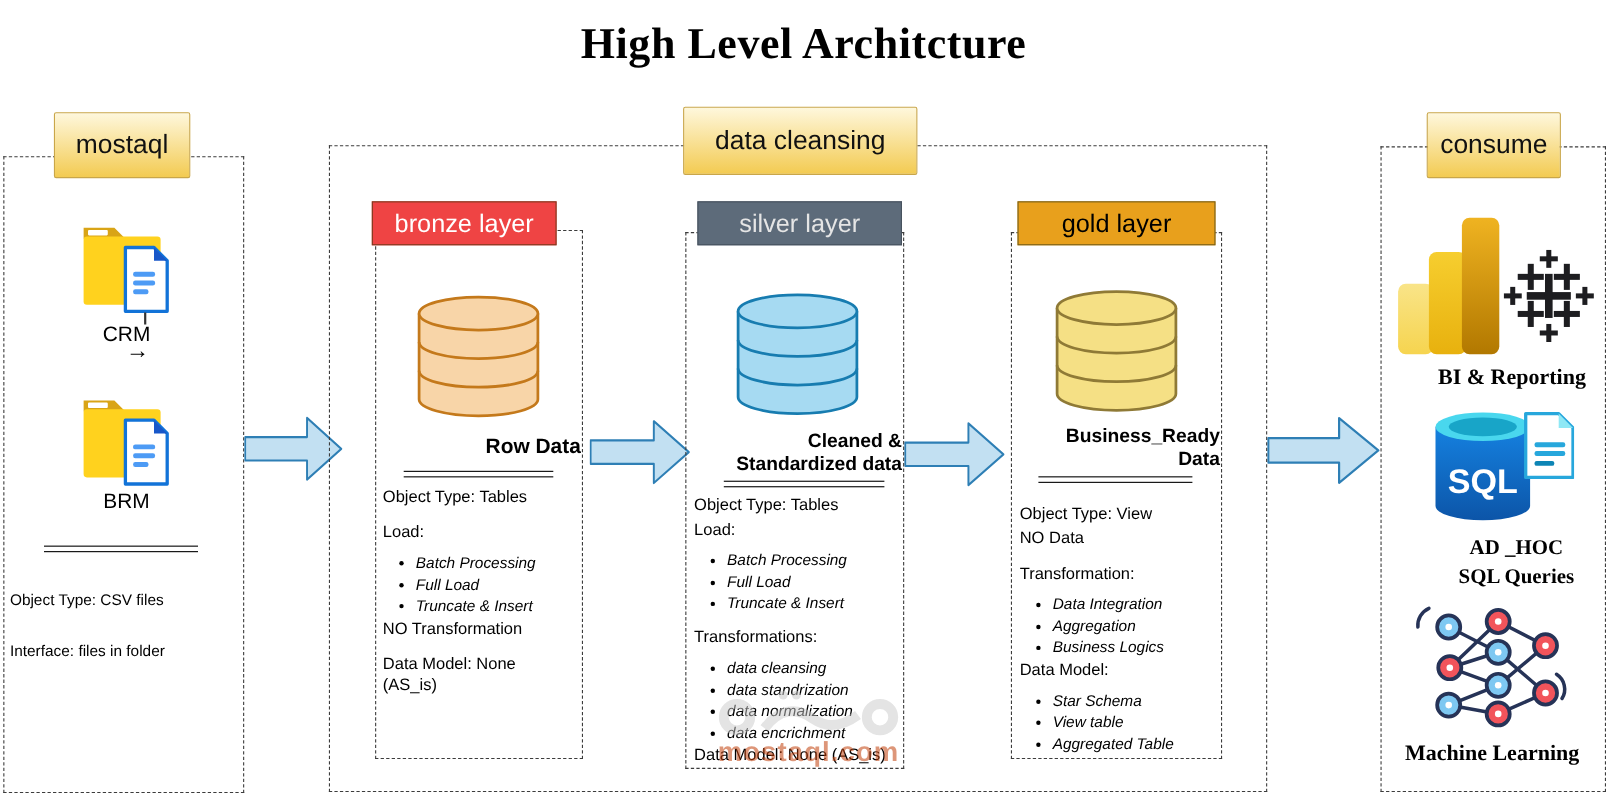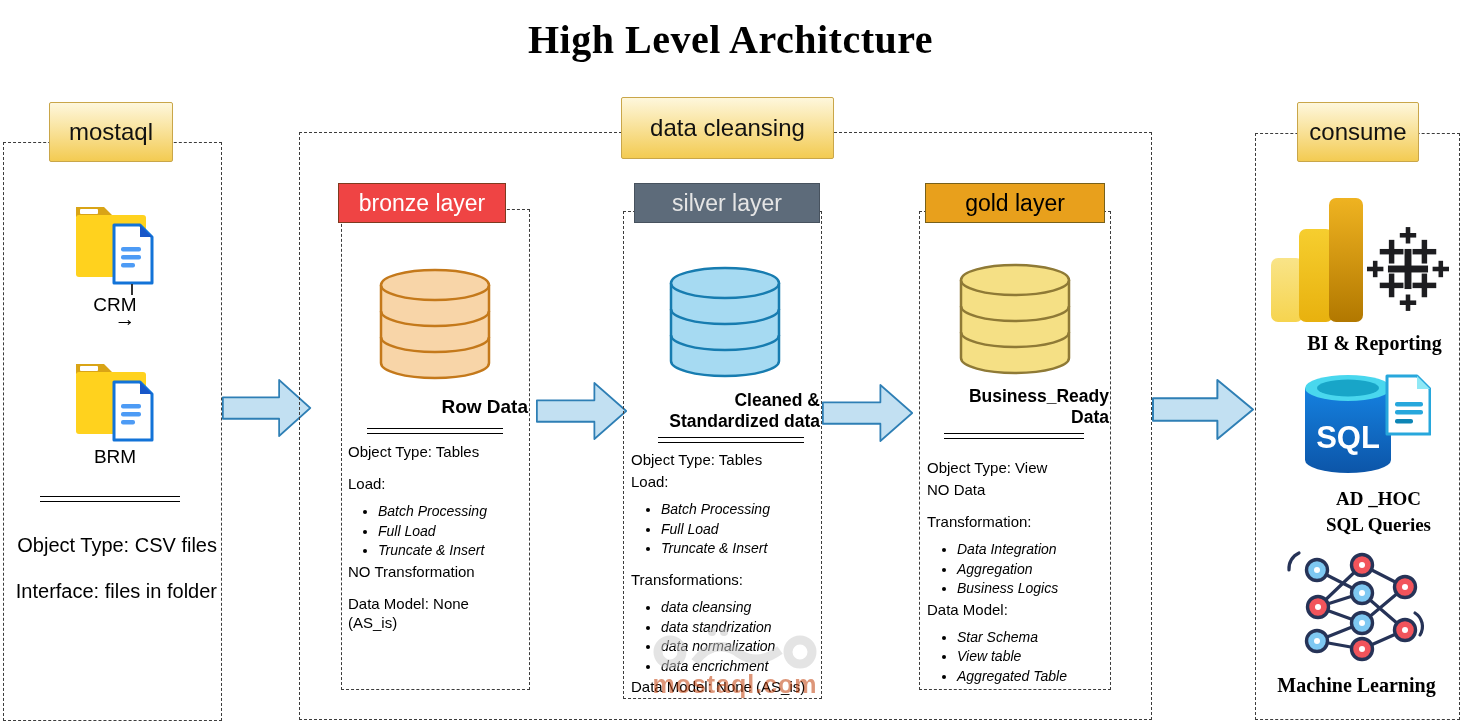--- a/index.html
+++ b/index.html
@@ -12,21 +12,21 @@
   .layer-header{z-index:6;text-align:center;font-size:23px;display:flex;align-items:center;justify-content:center;}
   .page-title{width:100%;text-align:center;font-family:"Liberation Serif",serif;font-weight:bold;font-size:40px;letter-spacing:.5px;}
   .sep{border-top:1.6px solid #000;border-bottom:1.6px solid #000;height:4px;}
   .layer-title{font-weight:bold;text-align:right;line-height:21px;}
   .details{line-height:19px;}
   .details .blk{margin:0 0 3px 0;font-size:15px;}
   .details .blk.gap{margin-top:13px;}
   .details ul{margin:20px 0 2px 30px;padding:0;font-style:italic;}
   .details li{font-size:14px;margin:2.5px 0;line-height:17px;}
   .details .bd{font-weight:normal;}
-  .facts .blk{font-size:20px;margin-bottom:27px;text-align:right;}
+  .facts .blk{font-size:14px;margin-bottom:27px;}
   .serif-label{font-family:"Liberation Serif",serif;font-weight:bold;text-align:center;}
   .small-label{text-align:center;font-size:19px;}
   .wm{z-index:8;opacity:.55;pointer-events:none;text-align:center;}
   .wm-text{font-size:25px;font-weight:bold;color:#c2410c;letter-spacing:1px;}
   svg{display:block;}
 </style>
 </head>
 <body>
 
 <div class="canvas">

